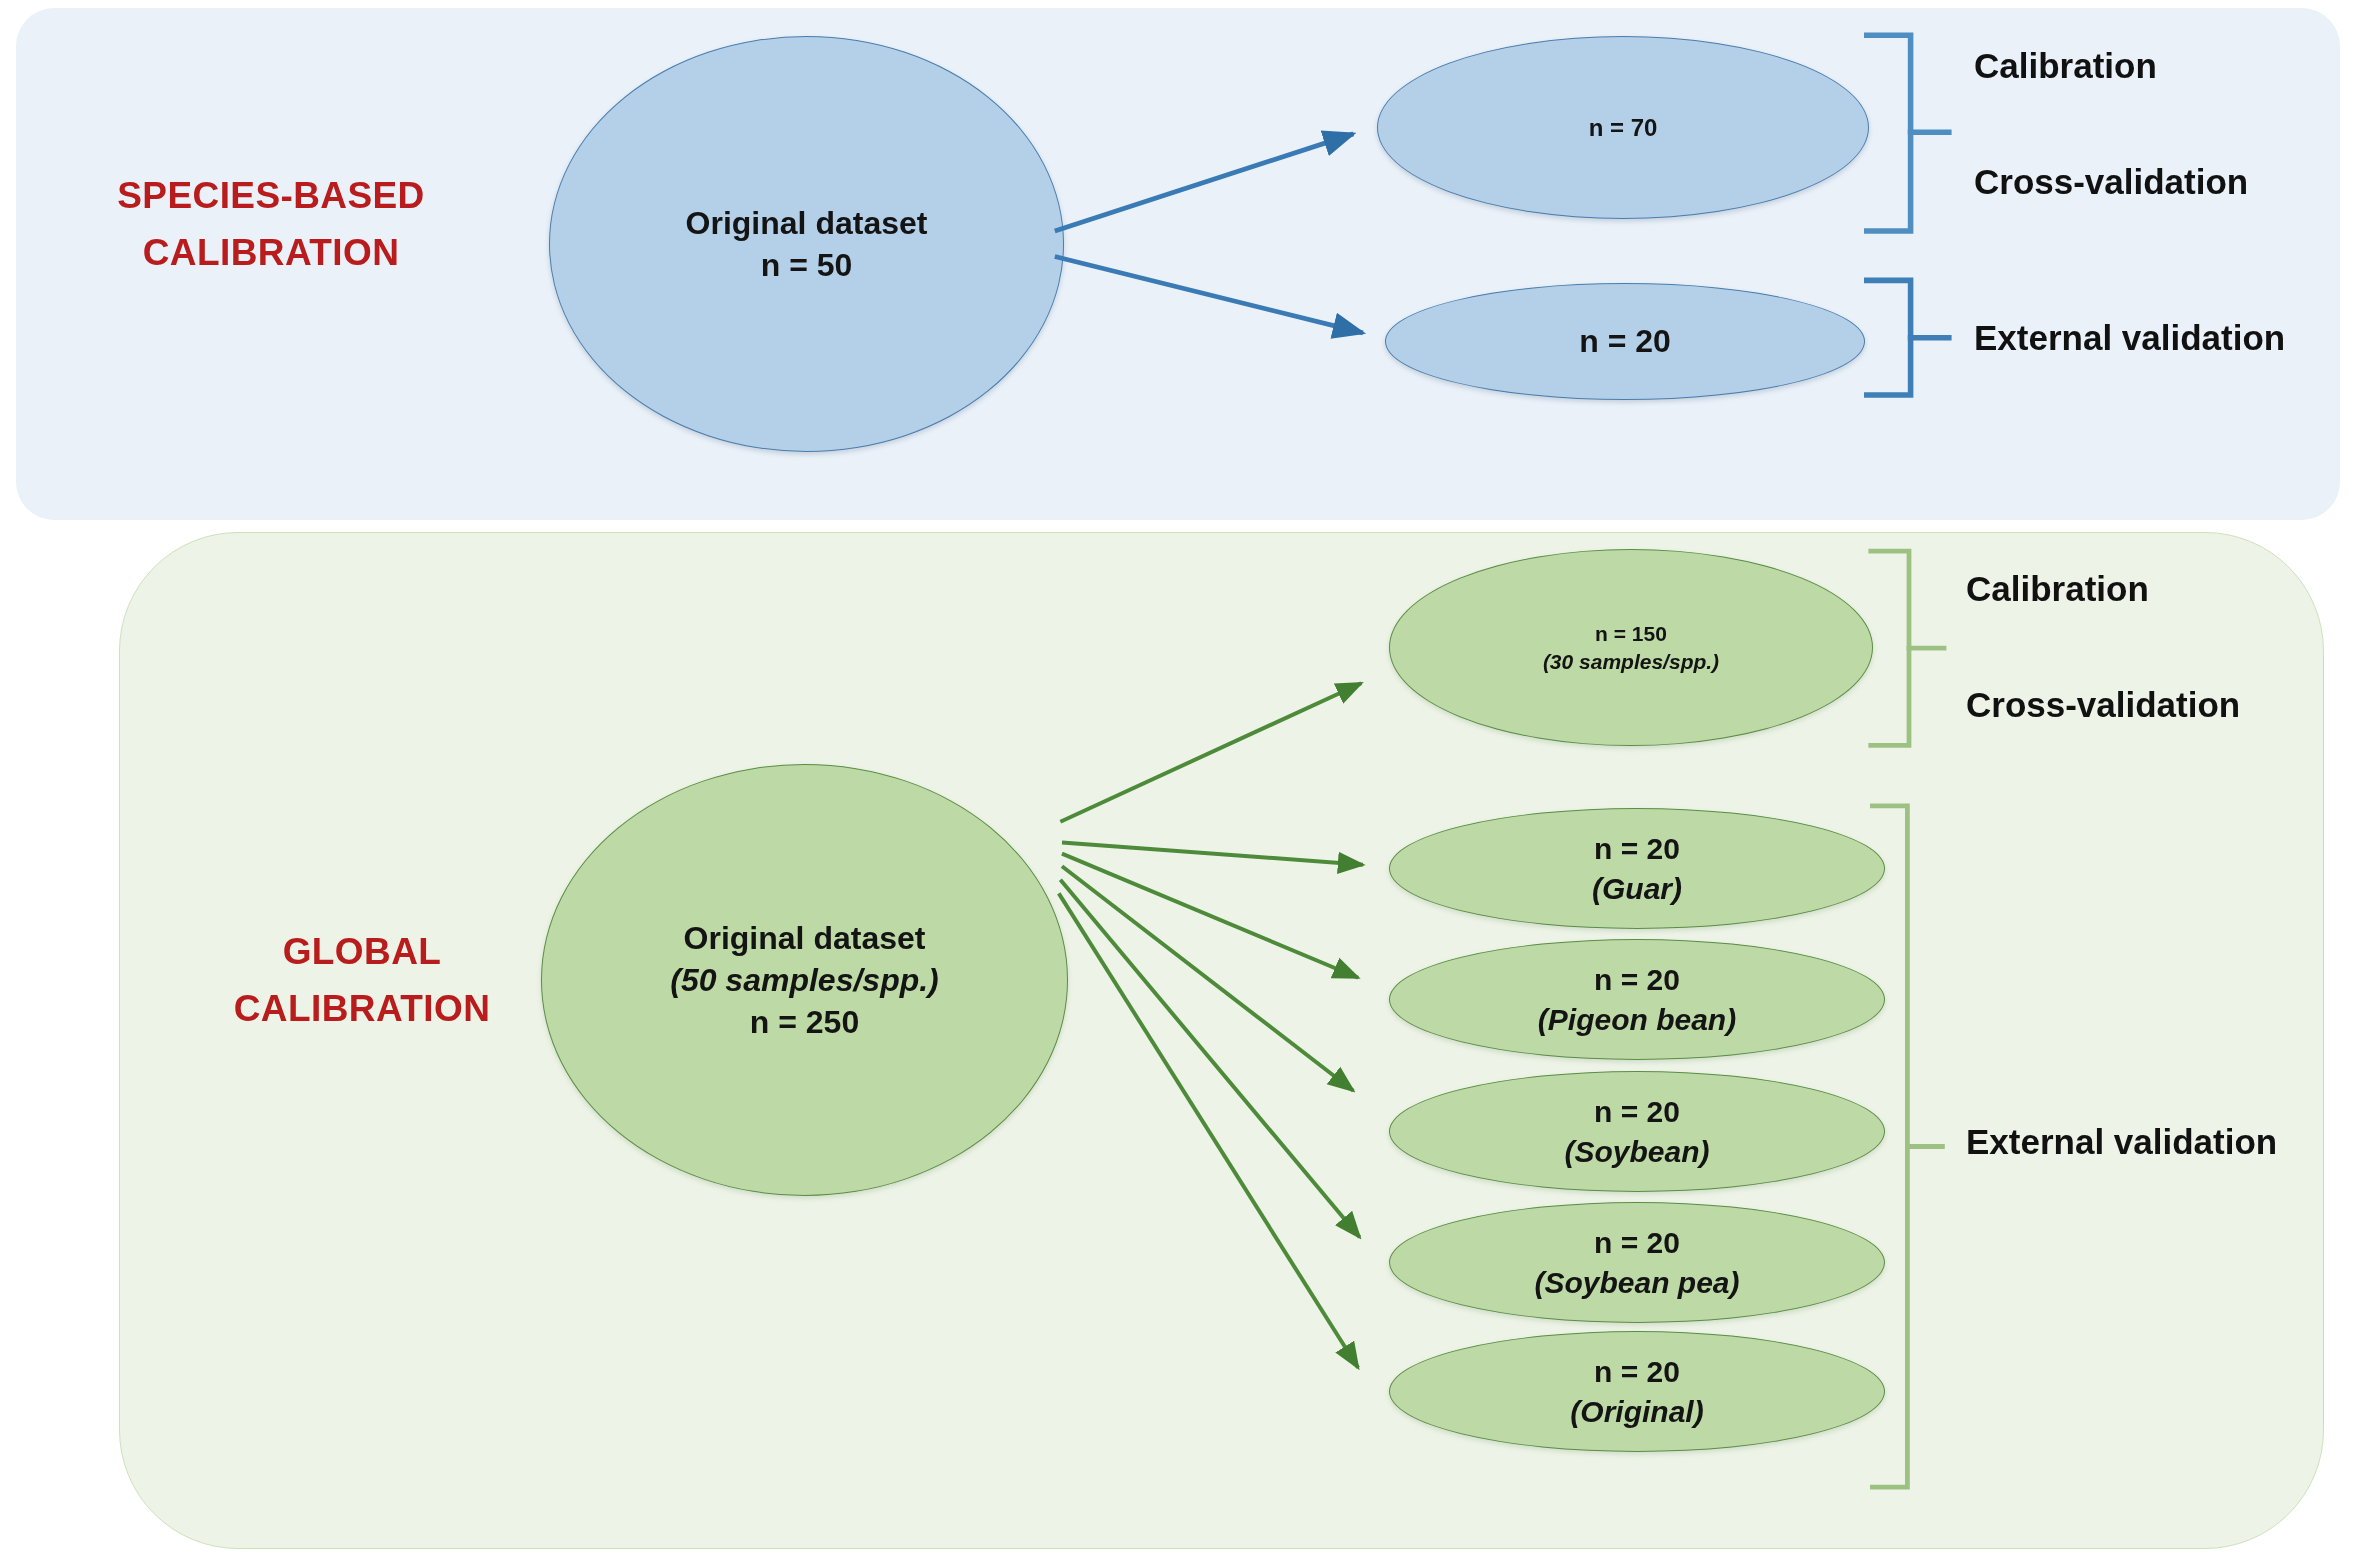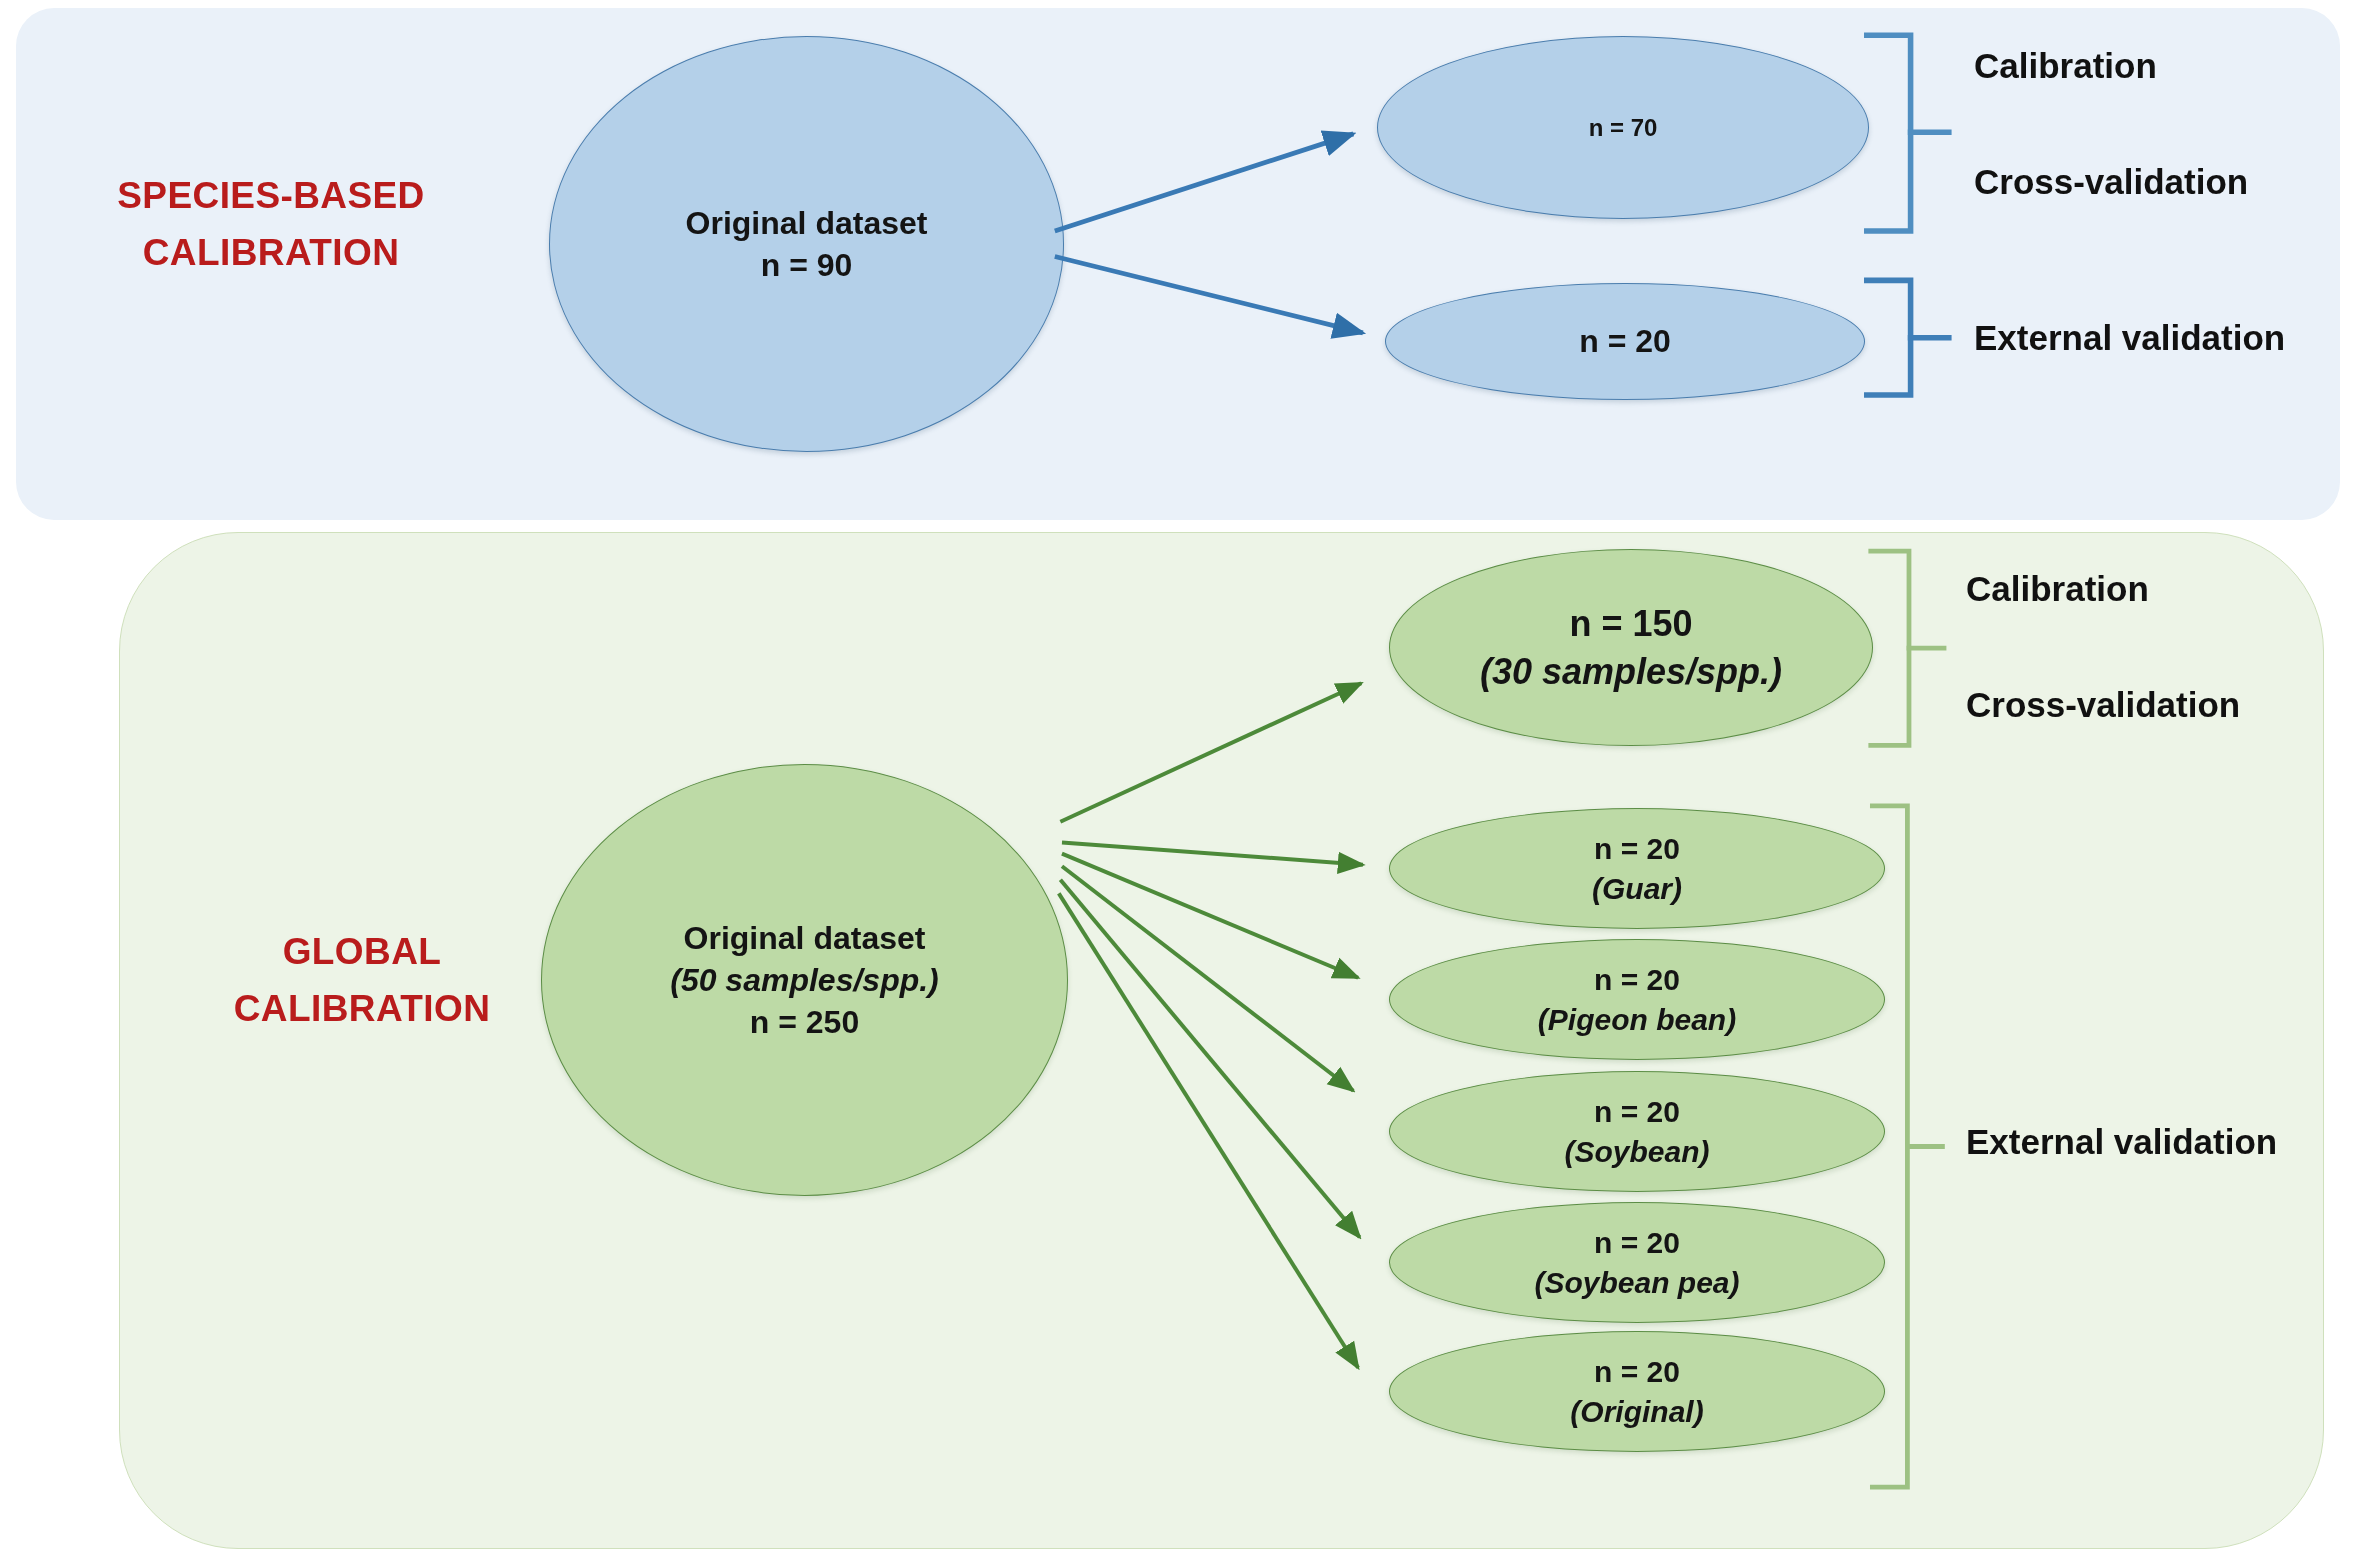--- a/index.html
+++ b/index.html
@@ -39,21 +39,21 @@
   .green-fill{
     background:#bddaa6; border:1.6px solid #5c8d46; border-radius:50%;
     box-shadow:0 2.4px 4.8px rgba(70,110,60,.18);
   }
 
   #ell-orig-blue{ left:549px; top:36px; width:513px; height:414px; font-size:32px;}
   #ell-cal-blue { left:1377px; top:36px; width:490px; height:181px; font-size:24px;}
   #ell-ext-blue { left:1385px; top:283px; width:478px; height:115px; font-size:32px;}
 
   #ell-orig-green{ left:541px; top:764px; width:525px; height:430px; font-size:32px;}
-  #ell-cal-green { left:1389px; top:549px; width:482px; height:195px; font-size:36px;}
+  #ell-cal-green { left:1389px; top:549px; width:482px; height:195px; font-size:21px;}
   .sp-ell{ left:1389px; width:494px; height:119px; font-size:30px;}
   #ell-sp-0{ top:808px; }
   #ell-sp-1{ top:939px; }
   #ell-sp-2{ top:1071px; }
   #ell-sp-3{ top:1202px; }
   #ell-sp-4{ top:1331px; }
 
   svg.layer{position:absolute;left:0;top:0;width:2354px;height:1563px;
             pointer-events:none;overflow:visible;}
 
@@ -72,21 +72,21 @@
 
 <div class="panel" id="panel-species"></div>
 
 <div class="cat-label" id="label-species">
   <div>SPECIES-BASED</div>
   <div>CALIBRATION</div>
 </div>
 
 <div class="ellipse blue-fill" id="ell-orig-blue">
   <div class="big">Original dataset</div>
-  <div class="big">n = 90</div>
+  <div class="big">n = 50</div>
 </div>
 
 <div class="ellipse blue-fill" id="ell-cal-blue">
   <div class="big">n = 70</div>
 </div>
 
 <div class="ellipse blue-fill" id="ell-ext-blue">
   <div class="big">n = 20</div>
 </div>
 

